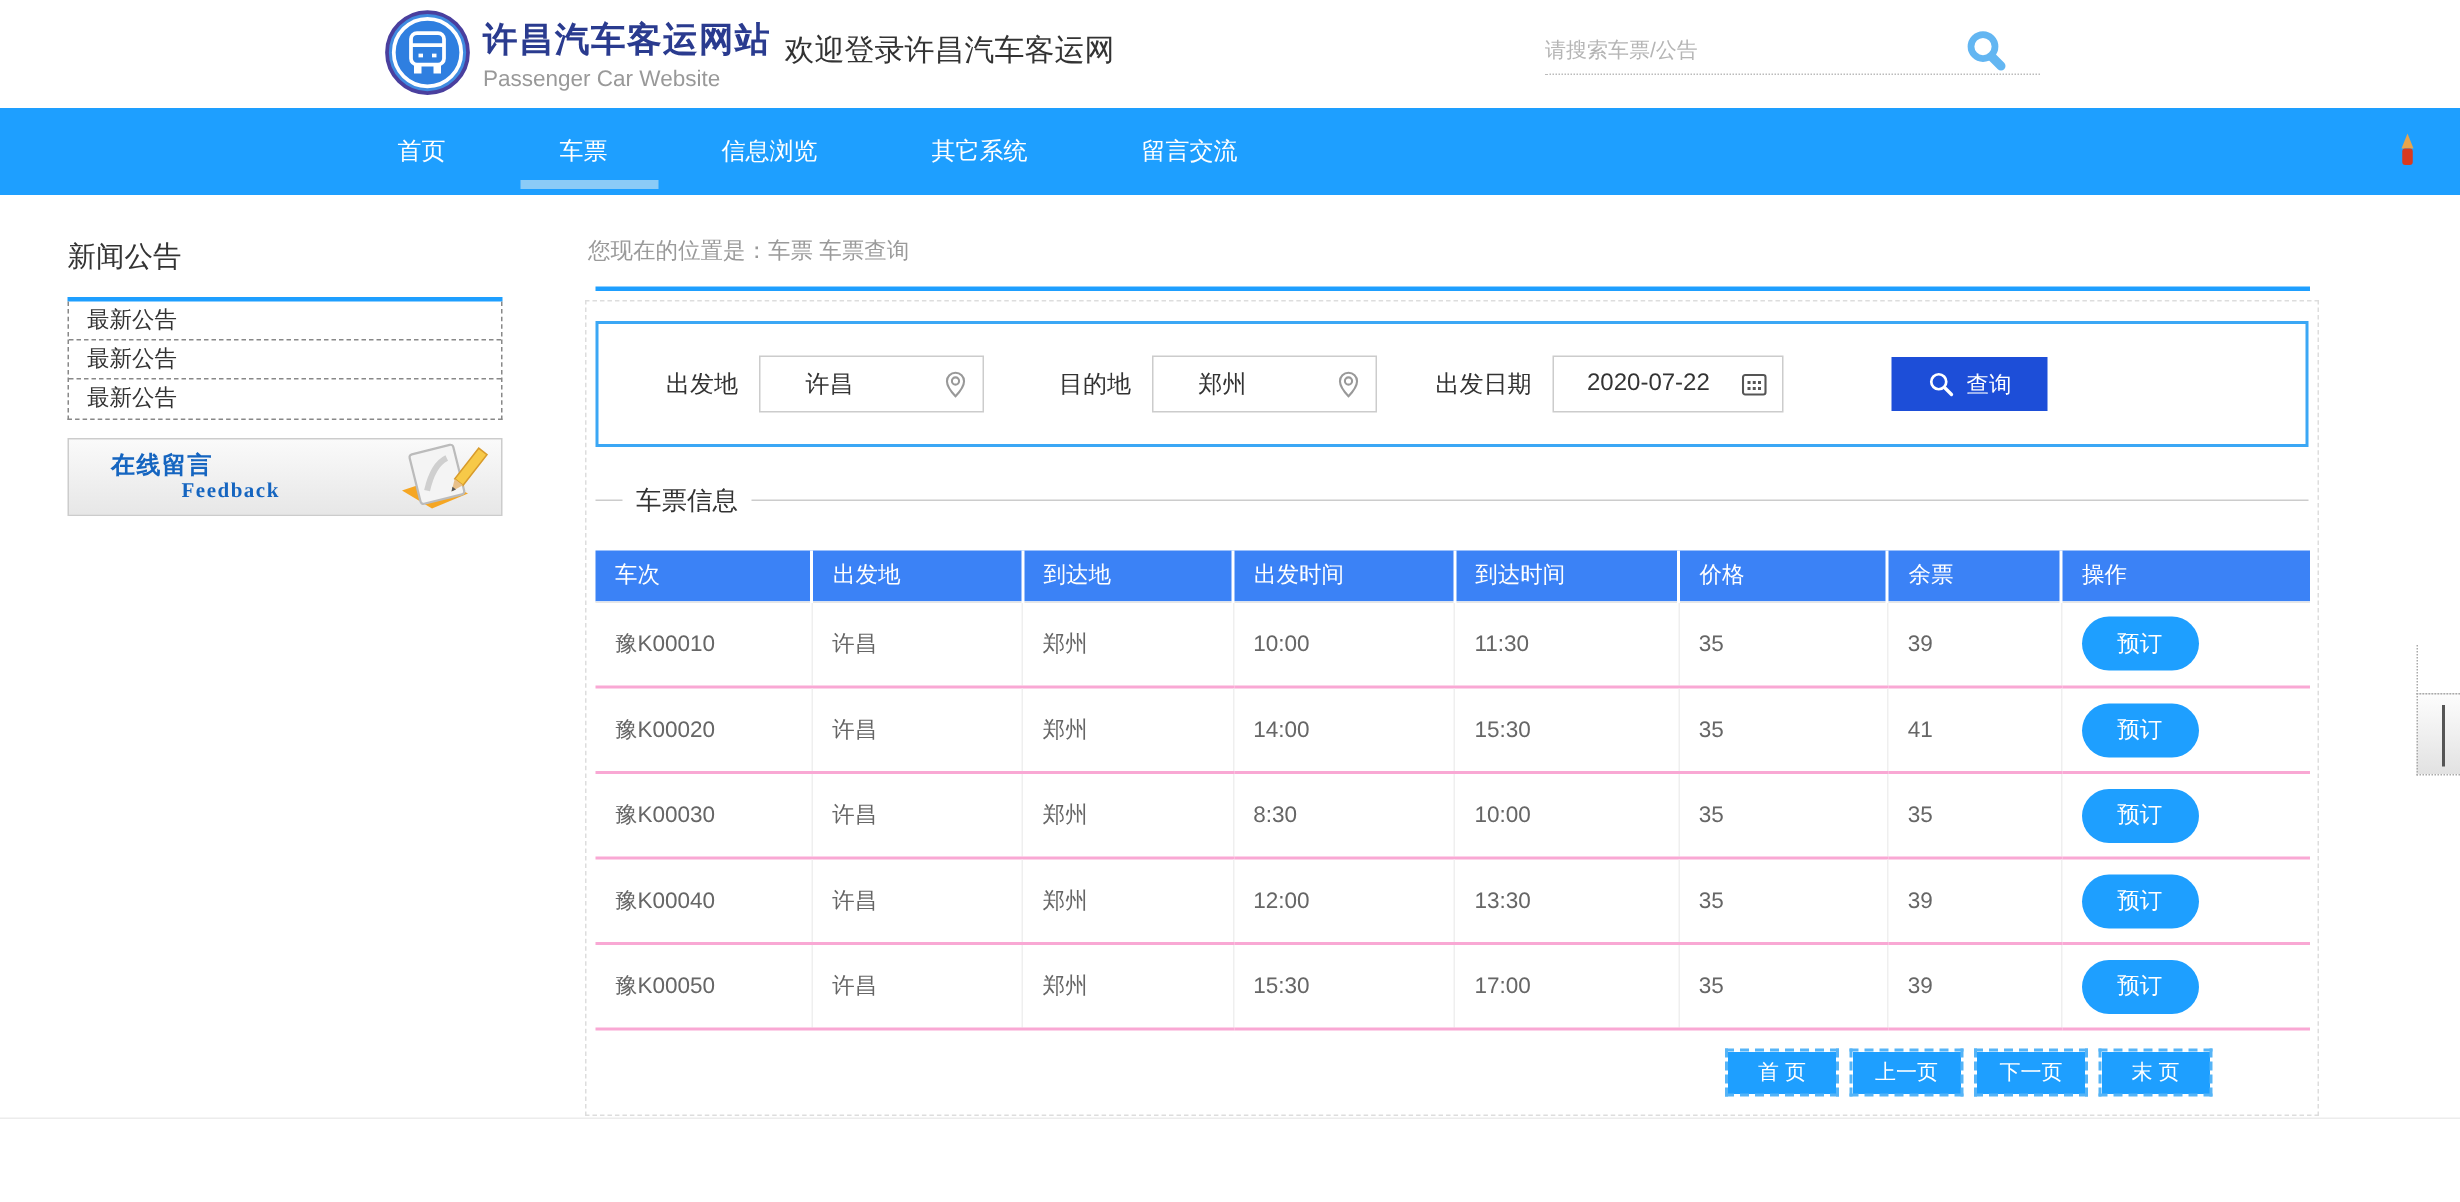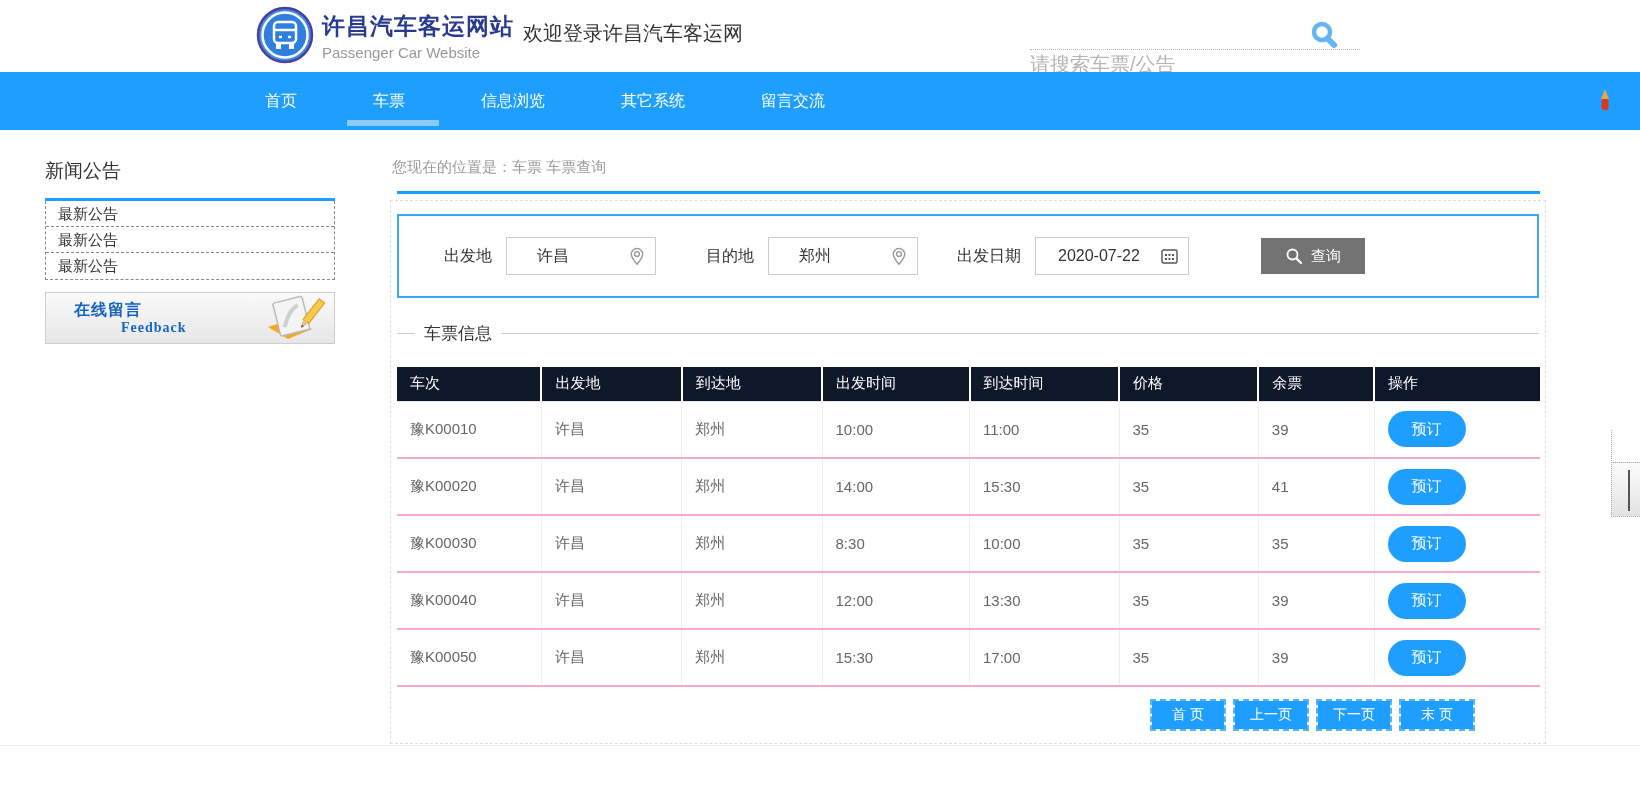--- a/index.html
+++ b/index.html
@@ -12,21 +12,21 @@
     color: #333;
   }
   
   .header { position:absolute; top:0; left:0; width:1640px; height:72px; background:#fff;text-decoration:underline; }
   .logo { position:absolute; left:256px; top:6px; width:58px; height:58px; }
   .logo-text { position:absolute; left:322px; top:11px; }
   .logo-title { font-size:23px; font-weight:bold; color:#2A3B8F; letter-spacing:1px; }
   .logo-sub { font-size:15px; color:#999; margin-top:2px; }
   .welcome { position:absolute; left:523px; top:20px; font-size:20px; color:#333; }
   .hsearch { position:absolute; left:1030px; top:18px; width:330px; height:32px; border-bottom:1px dotted #bbb; }
-  .hsearch input { border:none; outline:none; width:250px; height:30px; font-size:20px; color:#555; font-family:"Liberation Sans",sans-serif; background:transparent;margin-top:31px; }
+  .hsearch input { border:none; outline:none; width:250px; height:30px; font-size:14px; color:#555; font-family:"Liberation Sans",sans-serif; background:transparent; }
   .hsearch input::placeholder { color:#b5b5b5; }
   .hsearch .mag { position:absolute; right:18px; bottom:-10px; }
   
   .nav { position:absolute; top:72px; left:0; width:1640px; height:58px; background:#1E9FFF; }
   .nav-list { position:absolute; left:227px; top:0; height:58px; display:flex; }
   .nav-item { position:relative; height:58px; display:flex; align-items:center; padding:0 38px; color:#fff; font-size:16px; cursor:pointer; }
   .nav-item.active::after { content:""; position:absolute; left:12px; right:4px; bottom:4px; height:6px; background:#8BCBF7; }
   .nav-right { position:absolute; right:28px; top:15px; width:14px; height:28px; }
   
   .sidebar { position:absolute; left:45px; top:158px; width:290px; }
@@ -46,29 +46,29 @@
   .panel { margin-top:6px; border:1px dashed #ddd; padding:13px 6px 8px 6px; }
   
   .qform { display:flex; align-items:center; height:84px; border:2px solid #3BA7F5; padding-left:45px; background:#fff; }
   .f-label { font-size:16px; color:#333; margin-right:14px; white-space:nowrap; }
   .f-input { position:relative; width:150px; height:38px; border:1px solid #ccc; background:#fff; display:flex; align-items:center; cursor:pointer; }
   .f-input .val { padding-left:30px; font-size:16px; color:#333; }
   .f-input .ico { position:absolute; right:10px; top:9px; }
   .gap1 { width:50px; } .gap2 { width:39px; }
   .f-date { width:154px; }
   .f-date .val { padding-left:22px; }
-  .search-btn { margin-left:auto; margin-right:172px; width:104px; height:36px; background:#737373; color:#fff; font-size:15px; border:none; display:flex; align-items:center; justify-content:center; gap:8px; cursor:pointer; font-family:Liberation Sans, sans-serif; }
+  .search-btn { margin-left:auto; margin-right:172px; width:104px; height:36px; background:#1d4ed8; color:#fff; font-size:15px; border:none; display:flex; align-items:center; justify-content:center; gap:8px; cursor:pointer; font-family:Liberation Sans, sans-serif; }
   
   .legend { display:flex; align-items:center; margin:24px 0 22px 0; }
   .legend .l-short { width:18px; height:1px; background:#ccc; }
   .legend .l-text { font-size:17px; color:#333; padding:0 9px; }
   .legend .l-long { flex:1; height:1px; background:#ccc; }
   
   .ticket-table { width:1143px; border-collapse:collapse; table-layout:fixed; }
-  .ticket-table th { background:#0f172a; color:#fff; font-weight:normal; font-size:15px; text-align:left; height:34px; padding-left:13px; border-left:2px solid #fff; }
+  .ticket-table th { background:#3b82f6; color:#fff; font-weight:normal; font-size:15px; text-align:left; height:34px; padding-left:13px; border-left:2px solid #fff; }
   .ticket-table th:first-child { border-left:none; }
   .ticket-table td { height:57px; font-size:15px; color:#666; padding-left:13px; border-bottom:2px solid #f9a8d4; border-left:1px solid #efefef; background:#fff; }
   .ticket-table td:first-child { border-left:none; }
   .ticket-table tr td { border-top:1px solid #e6e6e6; }
   .c1{width:141px}.c2{width:137px}.c3{width:137px}.c4{width:144px}.c5{width:146px}.c6{width:136px}.c7{width:113px}.c8{width:162px}
   .book-btn { width:78px; height:36px; border-radius:18px; background:#1E9FFF; border:none; color:#fff; font-size:15px; cursor:pointer; font-family:"Liberation Sans",sans-serif; }
   
   .pager { display:flex; justify-content:flex-end; gap:7px; padding-right:64px; margin:12px 0 4px 0; }
   .pg-btn { background:#1E9FFF; background-clip:padding-box; border:2px dashed #55B4F7; color:#fff; font-size:14px; padding:5px 0; width:76px; text-align:center; cursor:pointer; font-family:"Liberation Sans",sans-serif; }
   
@@ -224,21 +224,21 @@
           <th class="c7">余票</th>
           <th class="c8">操作</th>
         </tr>
       </thead>
       <tbody>
         <tr>
           <td>豫K00010</td>
           <td>许昌</td>
           <td>郑州</td>
           <td>10:00</td>
-          <td>11:00</td>
+          <td>11:30</td>
           <td>35</td>
           <td>39</td>
           <td><button class="book-btn">预订</button></td>
         </tr>
         <tr>
           <td>豫K00020</td>
           <td>许昌</td>
           <td>郑州</td>
           <td>14:00</td>
           <td>15:30</td>

